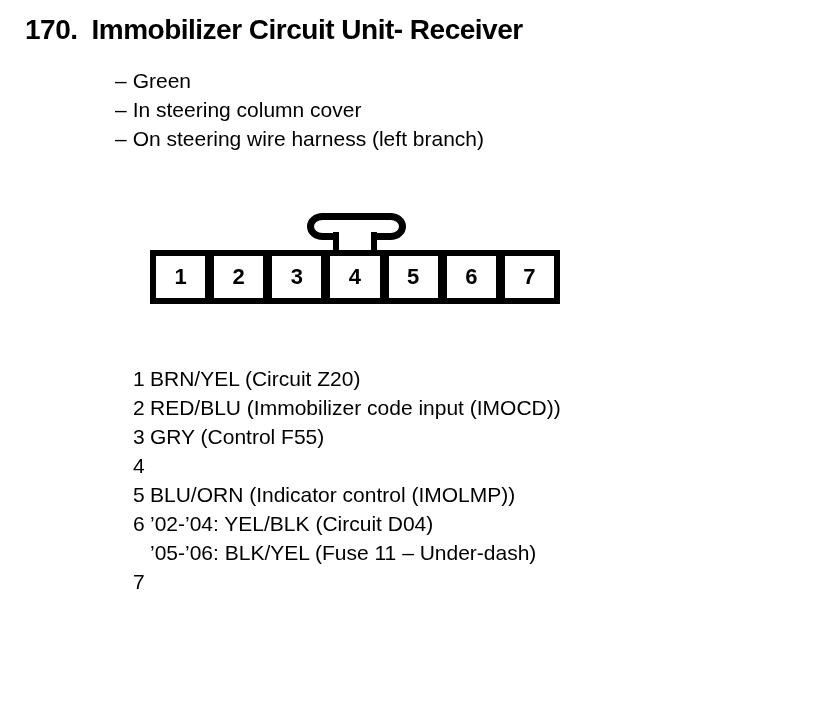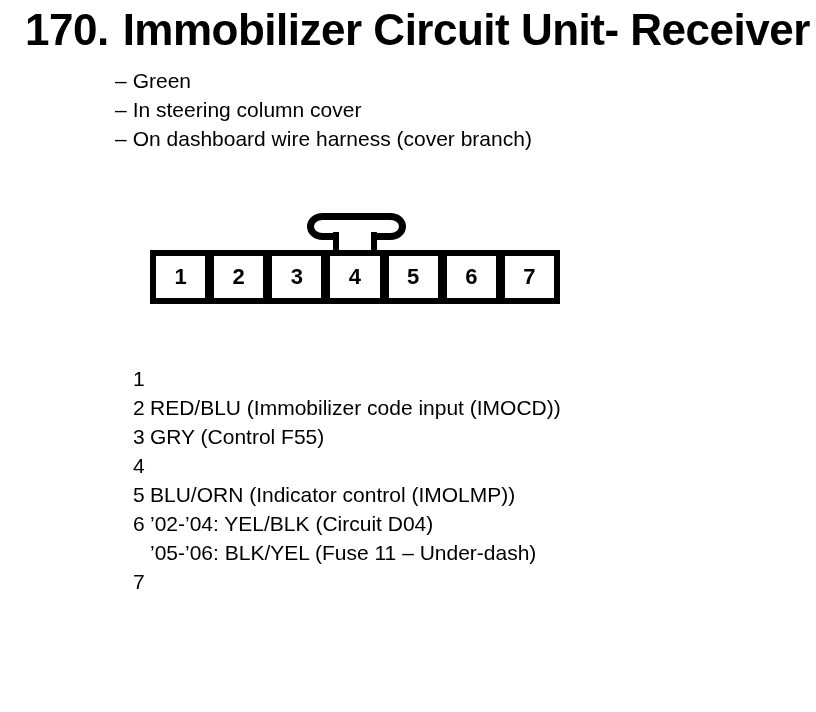--- a/index.html
+++ b/index.html
@@ -10,21 +10,21 @@
     color: #000000;
     position: relative;
     overflow: hidden;
   }
   .page { position: absolute; inset: 0; background: #ffffff; }
 
   
   .heading {
     position: absolute; left: 25px; top: 10px;
     display: flex; align-items: baseline;
-    font-weight: bold; font-size: 44px; line-height: 40px;
+    font-weight: bold; font-size: 28px; line-height: 40px;
     letter-spacing: -0.5px; white-space: nowrap;
   }
   .heading .item-no { margin-right: 14px; }
 
   
   .details {
     position: absolute; left: 115px; top: 66px;
     font-size: 21px; line-height: 29px;
   }
   .bullet { display: flex; white-space: nowrap; }
@@ -69,21 +69,21 @@
     <div class="bullet">
       <span class="dash">–</span>
       <span>Green</span>
     </div>
     <div class="bullet">
       <span class="dash">–</span>
       <span>In steering column cover</span>
     </div>
     <div class="bullet">
       <span class="dash">–</span>
-      <span>On dashboard wire harness (cover branch)</span>
+      <span>On steering wire harness (left branch)</span>
     </div>
   </div>
 
   <div class="connector">
     <svg class="t-handle" viewBox="0 0 120 44" xmlns="http://www.w3.org/2000/svg">
       <rect x="10.5" y="10.5" width="92" height="20" rx="12" fill="#ffffff" stroke="#000000" stroke-width="7"></rect>
       <rect x="39" y="18" width="32" height="26" fill="#ffffff"></rect>
       <rect x="33" y="26" width="6" height="18" fill="#000000"></rect>
       <rect x="71" y="26" width="6" height="18" fill="#000000"></rect>
     </svg>
@@ -108,20 +108,23 @@
         </div>
       <div class="pin-cell">
           <span>7</span>
         </div>
     </div>
   </div>
 
   <div class="pinout">
     <div class="pin-row">
       <span class="pin-num">1</span>
+      <span class="pin-desc">
+        <div>BRN/YEL (Circuit Z20)</div>
+      </span>
     </div>
     <div class="pin-row">
       <span class="pin-num">2</span>
       <span class="pin-desc">
         <div>RED/BLU (Immobilizer code input (IMOCD))</div>
       </span>
     </div>
     <div class="pin-row">
       <span class="pin-num">3</span>
       <span class="pin-desc">

